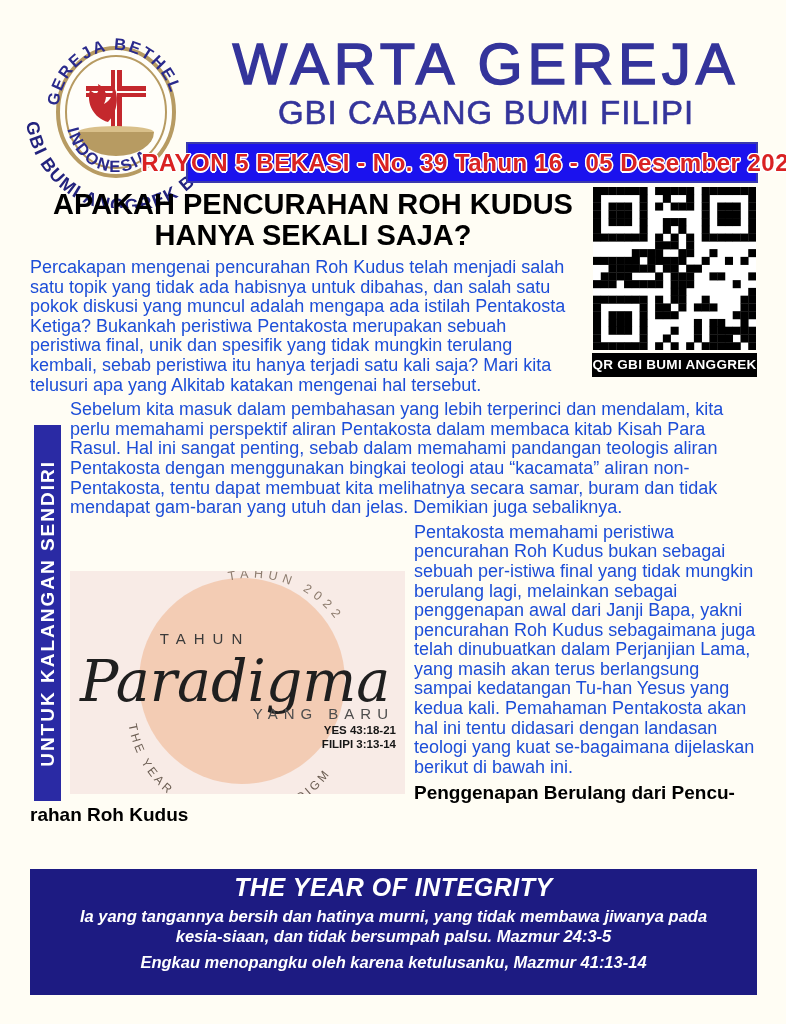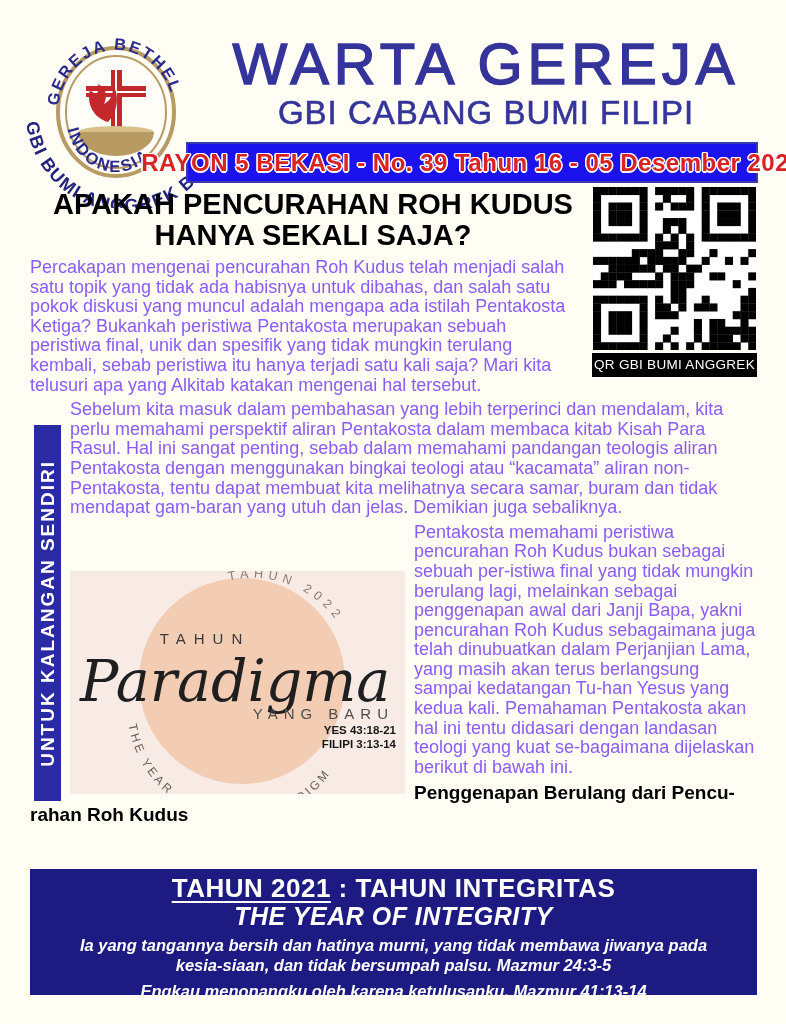--- a/index.html
+++ b/index.html
@@ -14,25 +14,25 @@
   .m-sub{font-size:33px;color:#34349b;letter-spacing:1px;line-height:1.05;margin-top:1px;-webkit-text-stroke:.6px #34349b;}
   .banner{position:absolute;left:186px;top:142px;width:568px;height:37px;background:#1b12ee;
           border:2px solid #3a3aad;display:flex;align-items:center;justify-content:center;}
   .banner span{font-size:24px;font-weight:bold;color:#d92222;letter-spacing:.5px;white-space:nowrap;
      text-shadow:-1.5px 0 #fff,1.5px 0 #fff,0 -1.5px #fff,0 1.5px #fff,-1px -1px #fff,1px 1px #fff,-1px 1px #fff,1px -1px #fff;}
 
   
   .content{position:absolute;left:30px;top:186px;width:727px;height:683px;overflow:hidden;}
   .qr-block{float:right;width:165px;margin:1px 0 6px 10px;text-align:center;}
   .qr-svg{display:block;width:163px;height:163px;background:#fff;margin:0 auto;}
-  .qr-caption{background:#000;color:#fff;font-size:13.5px;font-weight:normal;height:24px;line-height:24px;
+  .qr-caption{background:#000;color:#fff;font-size:13.5px;font-weight:bold;height:24px;line-height:24px;
               margin-top:3px;letter-spacing:.3px;}
   .kicker{font-size:18px;font-weight:bold;line-height:22px;}
   .article-title{font-size:29px;font-weight:bold;text-align:center;line-height:31px;margin:3px 0 7px;padding:0 14px;color:#000;}
-  .content p{margin:0 0 5px;font-size:18px;line-height:19.6px;color:#8b5cf6;}
+  .content p{margin:0 0 5px;font-size:18px;line-height:19.6px;color:#1d4ed8;}
   .subhead{font-size:19px;font-weight:bold;line-height:22px;margin:2px 0 4px;color:#000;}
   .sidebar-float{float:left;width:27px;height:376px;margin:25px 9px 0 4px;background:#2a2aa4;
                  display:flex;align-items:center;justify-content:center;}
   .sidebar-float span{writing-mode:vertical-rl;transform:rotate(180deg);color:#fff;font-weight:bold;
                  font-size:19px;letter-spacing:2px;white-space:nowrap;}
   .paradigma-float{float:left;width:335px;height:223px;margin:48px 9px 0 0;padding:0;}
   .paradigma-svg{display:block;width:335px;height:223px;}
 
   
   .footer{position:absolute;left:30px;top:869px;width:727px;height:126px;background:#1d1b82;color:#fff;
@@ -357,21 +357,18 @@
         </text>
       </svg>
     </figure>
 
     <p>Pentakosta memahami peristiwa pencurahan Roh Kudus bukan sebagai sebuah per-istiwa final yang tidak mungkin berulang lagi, melainkan sebagai penggenapan awal dari Janji Bapa, yakni pencurahan Roh Kudus sebagaimana juga telah dinubuatkan dalam Perjanjian Lama, yang masih akan terus berlangsung sampai kedatangan Tu-han Yesus yang kedua kali. Pemahaman Pentakosta akan hal ini tentu didasari dengan landasan teologi yang kuat se-bagaimana dijelaskan berikut di bawah ini.</p>
     <h3 class="subhead">Penggenapan Berulang dari Pencu-rahan Roh Kudus</h3>
 
   </div>
 
   <div class="footer">
-    <div class="f1">
-      <span class="u">TAHUN 2021</span><span> : TAHUN INTEGRITAS</span>
-    </div>
     <div class="f2">THE YEAR OF INTEGRITY</div>
     <p class="f3">Ia yang tangannya bersih dan hatinya murni, yang tidak membawa jiwanya pada kesia-siaan, dan tidak bersumpah palsu. Mazmur 24:3-5</p>
     <p class="f4">Engkau menopangku oleh karena ketulusanku, Mazmur 41:13-14</p>
   </div>
 
 </div>
 
 </body></html>

